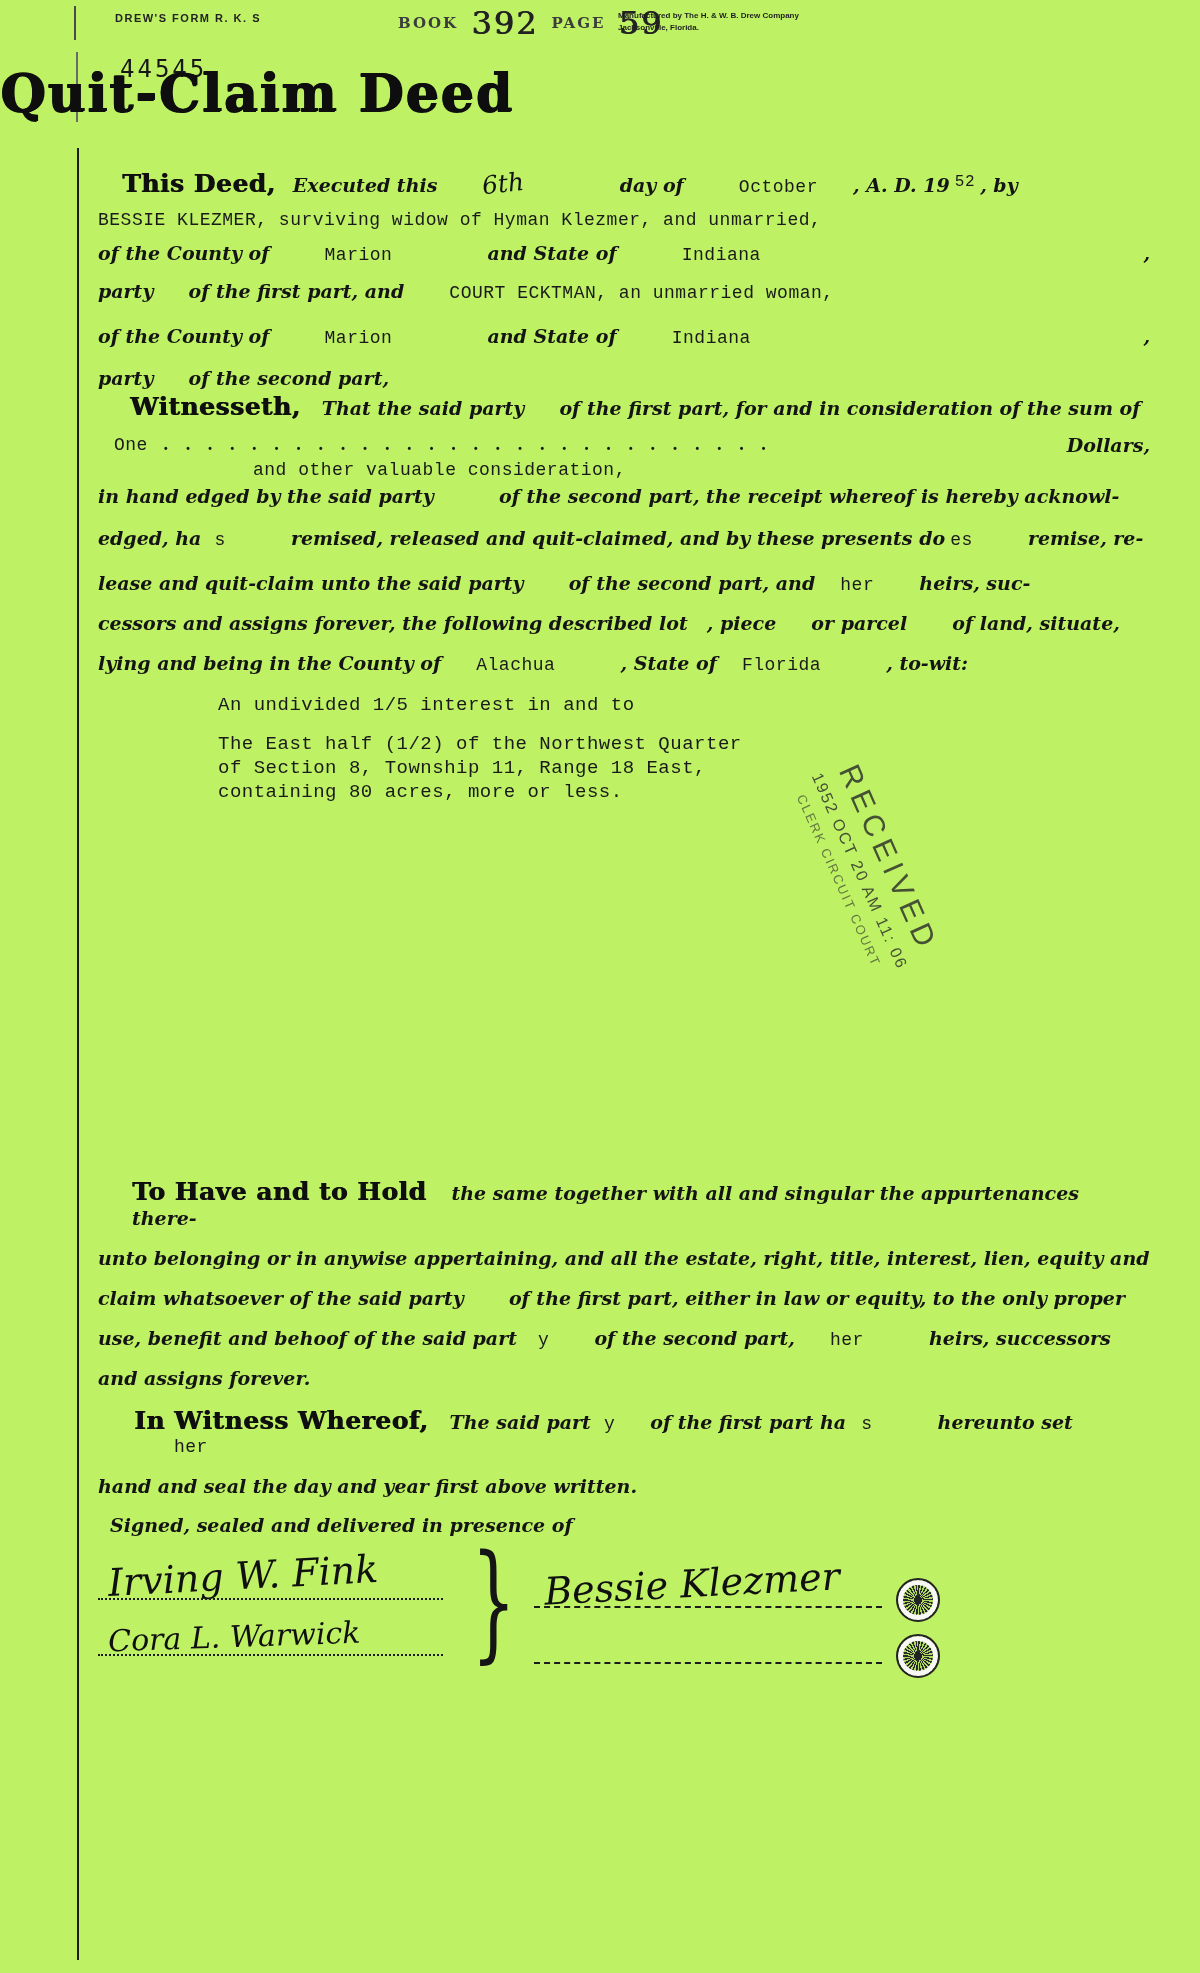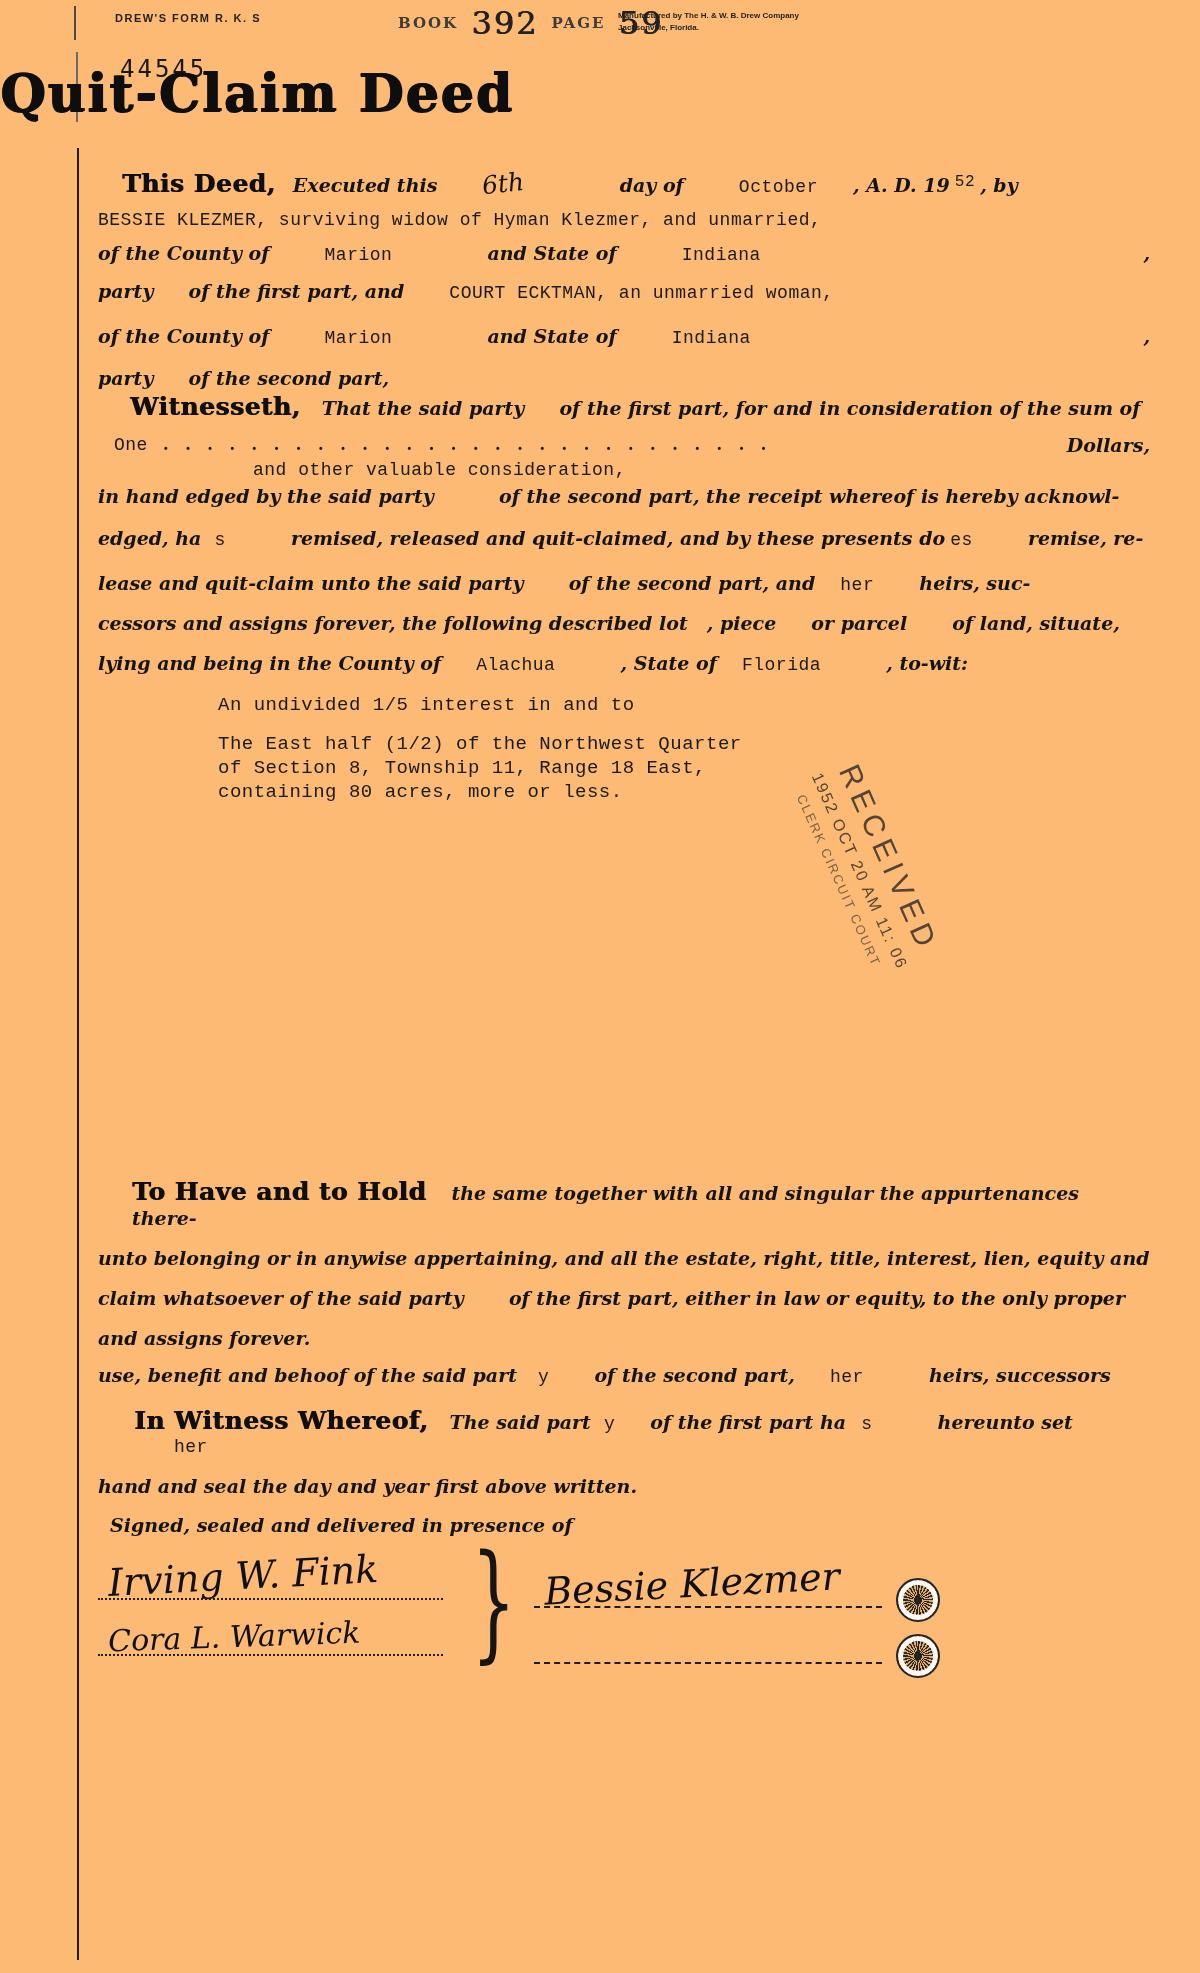--- a/index.html
+++ b/index.html
@@ -5,21 +5,21 @@
   * { box-sizing: border-box; }
   html, body { margin: 0; padding: 0; }
   body {
     width: 1200px; height: 1973px;
     background: #f5f5f1;
     font-family: "DejaVu Serif", serif;
     color: #121212;
     position: relative;
     overflow: hidden;
   }
-  .sheet { position: absolute; inset: 0; background: #fdba74; }
+  .sheet { position: absolute; inset: 0; background: #bef264; }
 
   
   .left-rule { position: absolute; left: 77px; top: 148px; height: 1812px; width: 2px; background: #1d1d1d; }
   .bind-mark-1 { position: absolute; left: 74px; top: 6px; height: 34px; width: 2px; background: #4a4a4a; }
   .bind-mark-2 { position: absolute; left: 76px; top: 52px; height: 70px; width: 2px; background: #6a6a6a; }
 
   
   .form-label { position: absolute; left: 115px; top: 12px; font-family: "Liberation Sans", sans-serif; font-size: 11px; font-weight: bold; letter-spacing: 1.5px; color: #232323; }
   .book-page { position: absolute; left: 398px; top: 4px; white-space: nowrap; }
   .bp-label { font-family: "DejaVu Serif", serif; font-size: 15px; font-weight: bold; color: #3c3c3c; letter-spacing: 2px; vertical-align: 6px; }
@@ -233,30 +233,30 @@
 
     <p class="ln mb16">
       <span class="form">unto belonging or in anywise appertaining, and all the estate, right, title, interest, lien, equity and</span>
     </p>
 
     <p class="ln mb16">
       <span class="form">claim whatsoever of the said party</span>
       <span class="form ml40">of the first part, either in law or equity, to the only proper</span>
     </p>
 
-    <p class="ln mb14">
-      <span class="form">and assigns forever.</span>
-    </p>
-
     <p class="ln mb16">
       <span class="form">use, benefit and behoof of the said part</span>
       <span class="typed ml16">y</span>
       <span class="form ml40">of the second part,</span>
       <span class="typed ml30">her</span>
       <span class="form ml60">heirs, successors</span>
+    </p>
+
+    <p class="ln mb14">
+      <span class="form">and assigns forever.</span>
     </p>
 
     <p class="ln mb16 pl36">
       <span class="bl">In Witness Whereof,</span>
       <span class="form ml16">The said part</span>
       <span class="typed ml8">y</span>
       <span class="form ml30">of the first part ha</span>
       <span class="typed ml10">s</span>
       <span class="form ml60">hereunto set</span>
       <span class="typed ml40">her</span>

